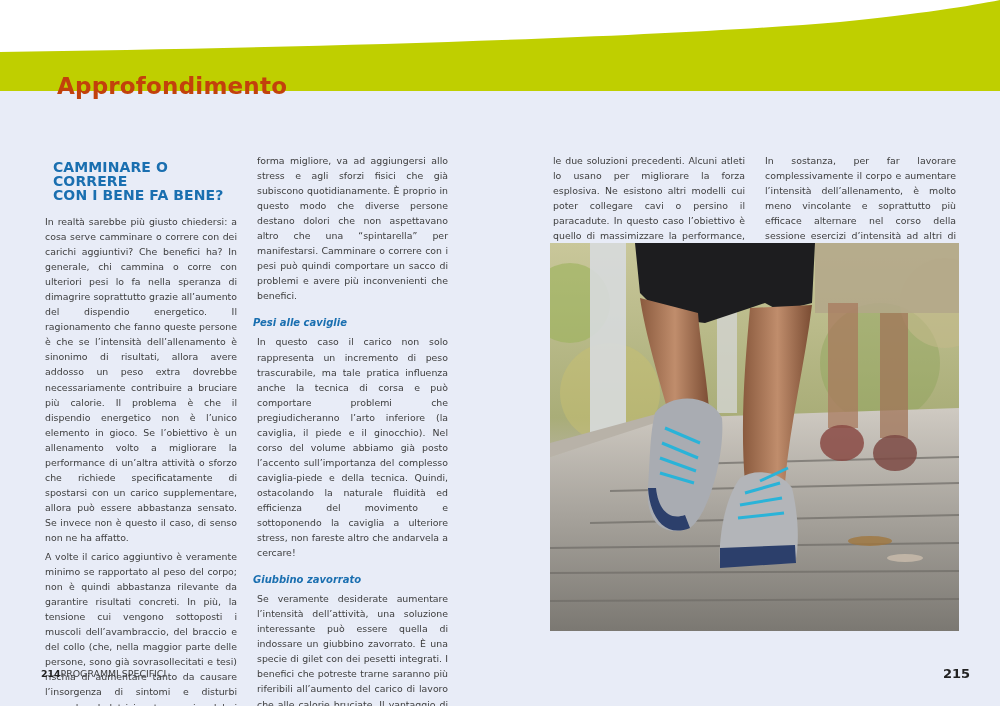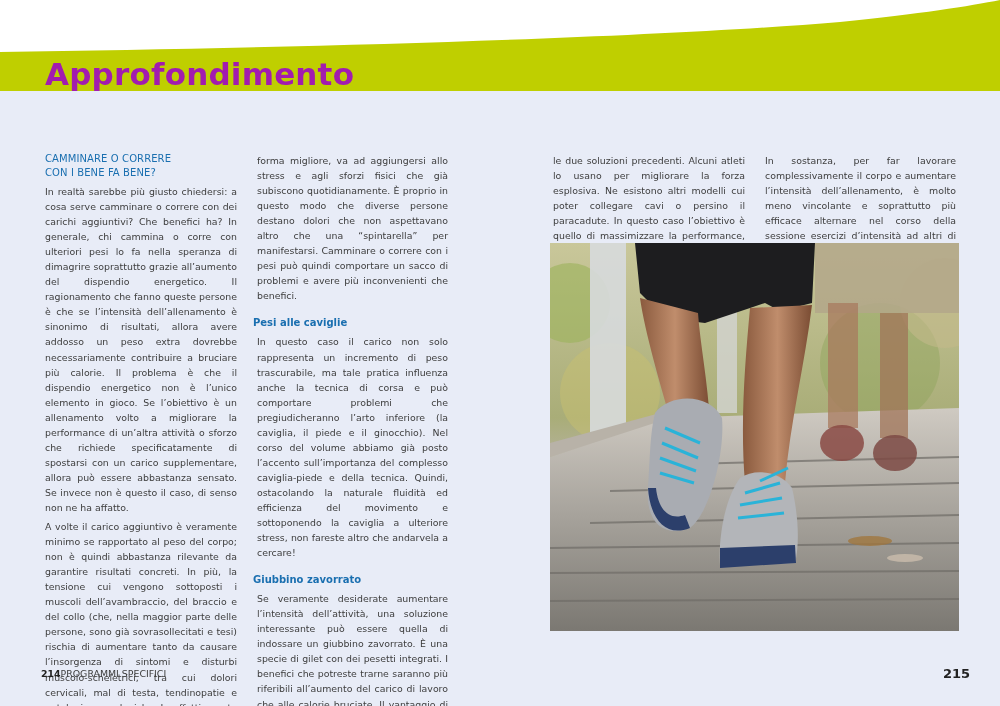--- a/index.html
+++ b/index.html
@@ -25,59 +25,60 @@
       position: absolute;
       left: 0; top: 0;
       width: 1000px; height: 92px;
     }
     .header-title {
       position: absolute;
       left: 41px;
       top: 50px;
       font-family: "DejaVu Sans", sans-serif;
       font-weight: bold;
-      font-size: 31px;
+      font-size: 23px;
       letter-spacing: 0.2px;
-      color: #a21caf;
+      color: #c2410c;
       line-height: 40px;
-      margin: 4px;
+      margin: 16px;
     }
     .column {
       position: absolute;
       top: 148px;
       width: 200px;
       font-size: 9.4px;
       line-height: 15.05px;
       text-align: justify;
       hyphens: manual;
       color: #3d3d3d;
     }
     .col1 { left: 41px; }
     .col2 { left: 253px; top: 149px; width: 199px; }
     .col3 { left: 549px; top: 149px; width: 200px; }
     .col4 { left: 761px; top: 149px; width: 199px; }
     .column p {
       margin: 4px;
     }
     .main-heading {
-      font-weight: normal;
+      font-weight: bold;
       color: #1a6fb0;
-      font-size: 10px;
+      font-size: 14px;
       line-height: 14px;
-      margin: 4px;
+      margin: 12px;
       text-align: left;
       letter-spacing: 0.1px;
     }
     .sub-heading {
       font-weight: bold;
       color: #1a6fb0;
       font-size: 10px;
       line-height: 15px;
       margin: 12px 0 3px 0;
       text-align: left;
+      font-style: italic;
     }
     .photo {
       position: absolute;
       left: 550px;
       top: 243px;
       width: 409px;
       height: 388px;
       overflow: hidden;
       background: #b9b6ad;
     }

